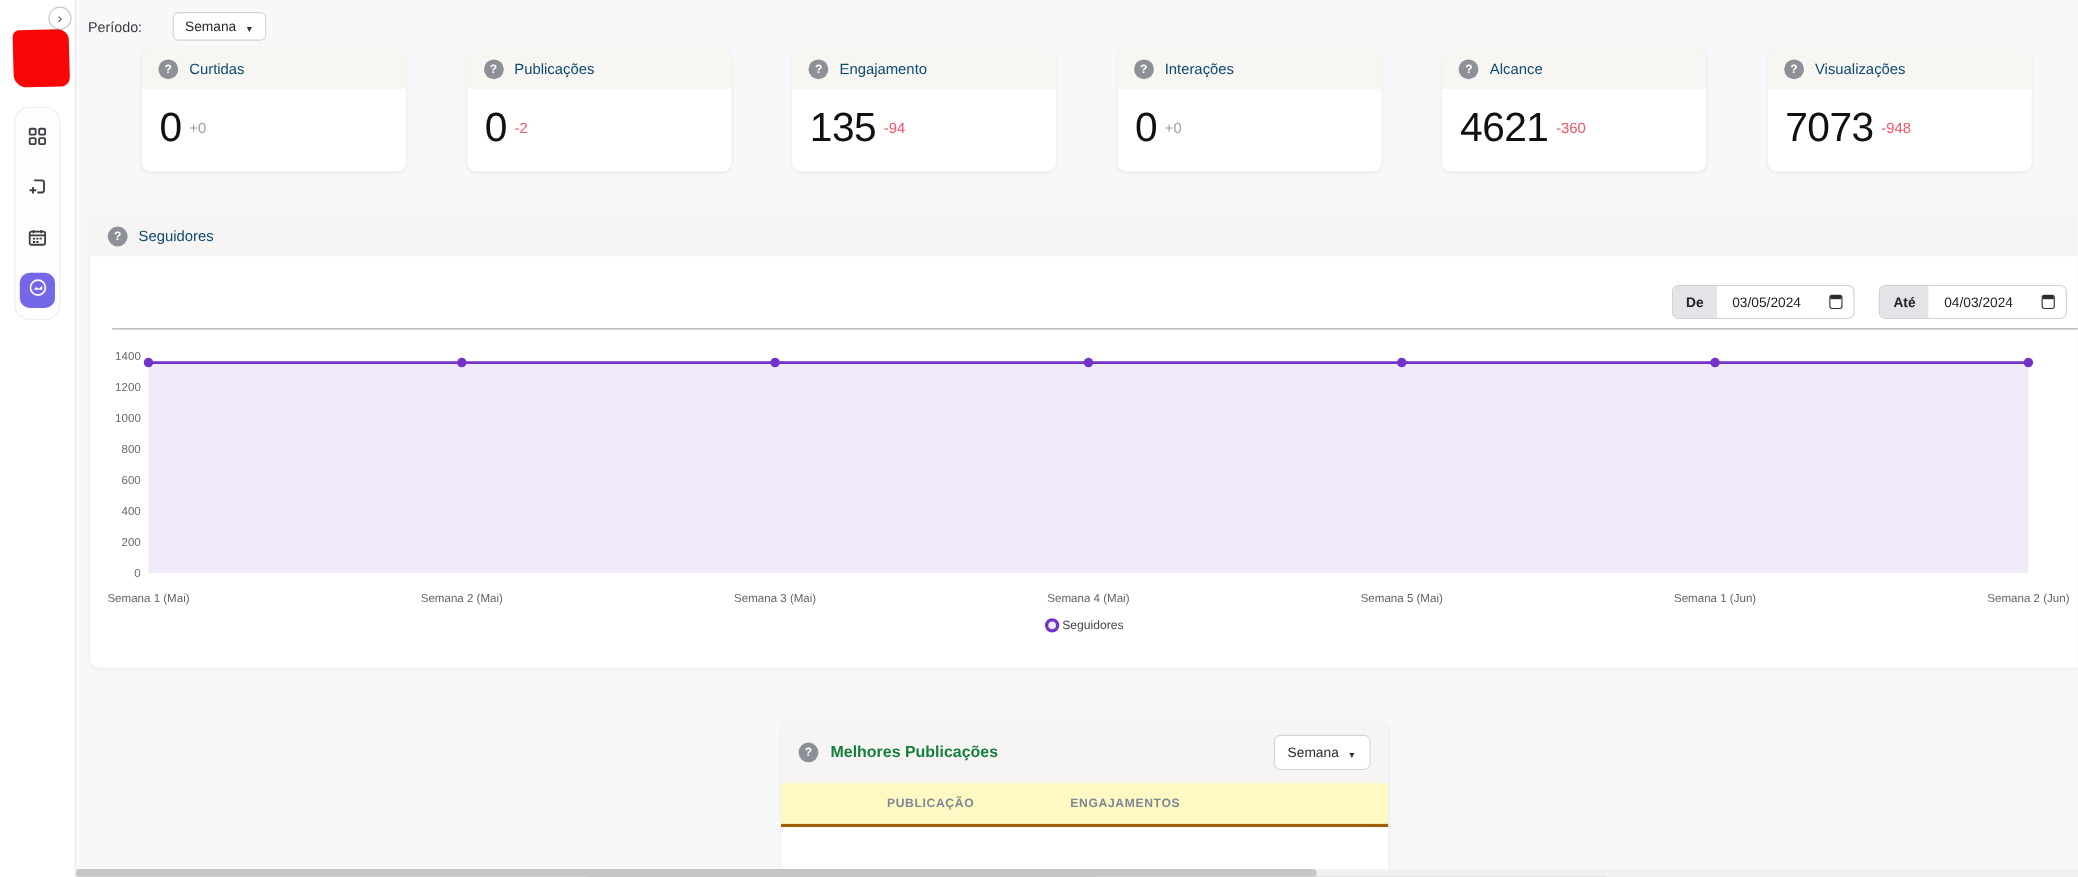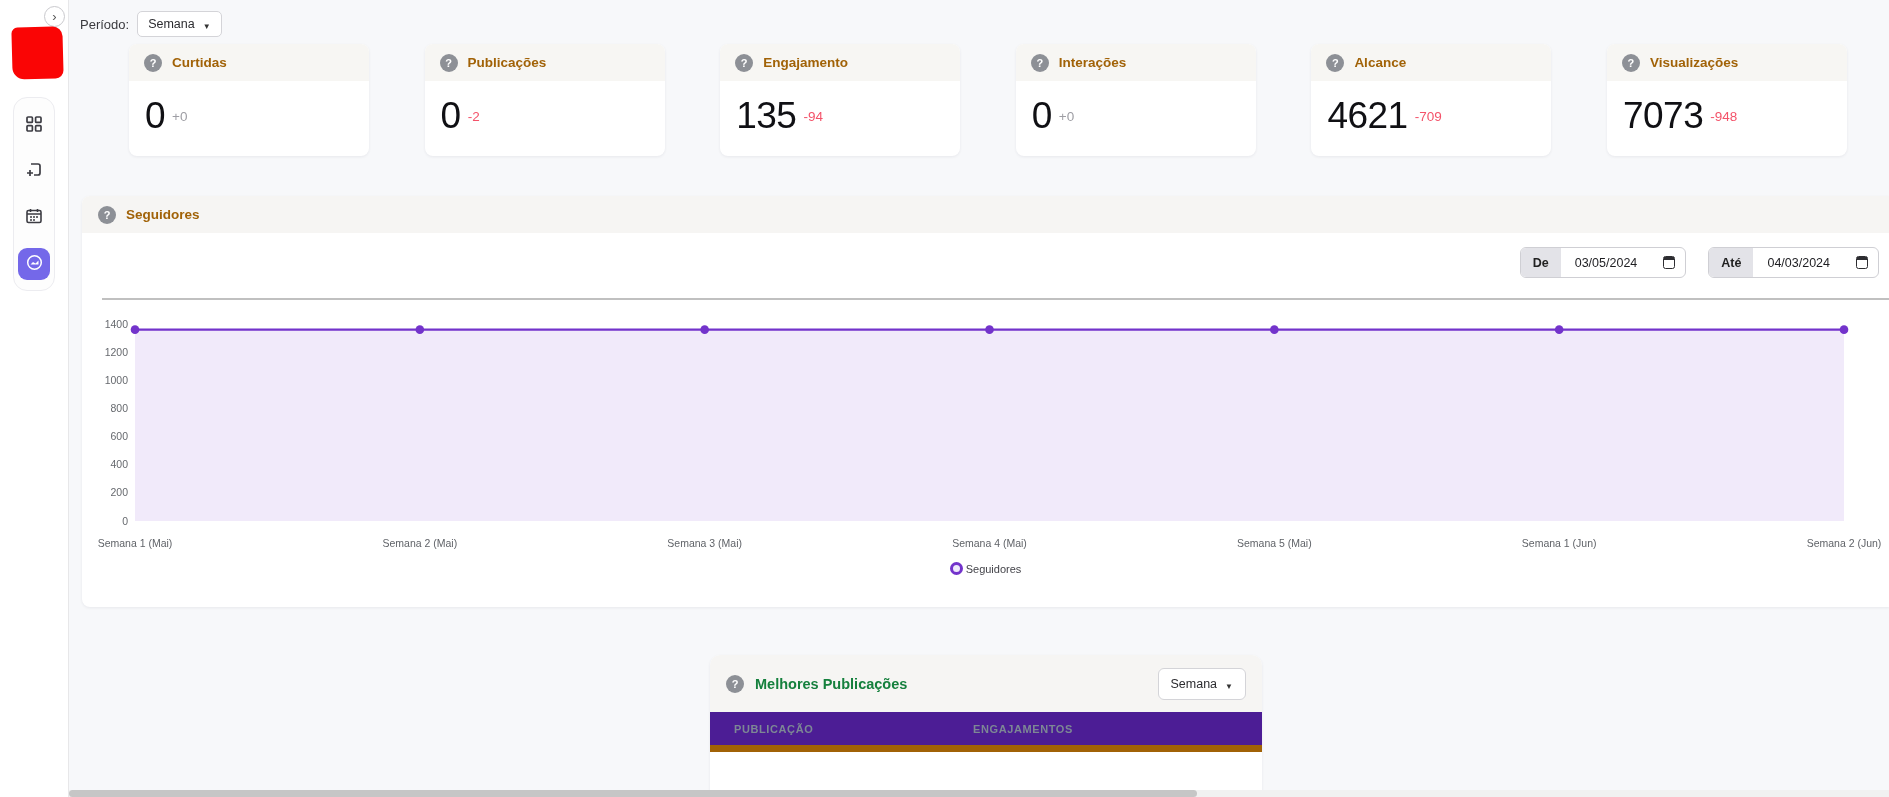--- a/index.html
+++ b/index.html
@@ -20,50 +20,50 @@
               display:flex; flex-direction:column; align-items:center; gap:14px; }
   .nav-item { width:32px; height:32px; display:flex; align-items:center; justify-content:center;
               border-radius:9px; cursor:pointer; }
   .nav-item svg { stroke:#3c3c43; }
   .nav-item.active { background:#7468e9; }
   .nav-item.active svg { stroke:#fff; }
 
   
   .main { margin-left:69px; position:relative; height:797px; }
 
-  .period-bar { display:flex; align-items:center; gap:8px; padding:10px 0 0 11px; height:38px; }
+  .period-bar { display:flex; align-items:center; gap:28px; padding:10px 0 0 11px; height:38px; }
   .period-label { font-size:13px; color:#3a3a3e; }
   .select-btn { background:#fff; border:1px solid #d4d4d8; border-radius:5px;
                 display:inline-flex; align-items:flex-end; gap:8px; cursor:pointer;
                 font-size:12.5px; color:#2c2c30; padding:5px 10px; }
   .caret { font-size:8px; color:#333; line-height:1; }
 
   
   .stat-row { display:flex; justify-content:space-between; padding:6px 42px 0 60px; }
   .stat-card { width:240px; height:112px; border-radius:8px; background:#fff;
                box-shadow:0 1px 3px rgba(30,30,60,.07); }
   .card-head { height:37px; background:#f7f6f3; border-radius:8px 8px 0 0;
                display:flex; align-items:center; gap:10px; padding:0 15px; }
   .help-icon { width:18px; height:18px; border-radius:50%; background:#8d9096; color:#fff;
                font-size:11px; font-weight:bold; display:flex; align-items:center;
                justify-content:center; flex:none; cursor:pointer; }
-  .card-title { font-size:13.5px; font-weight:bold; color:#a16207; }
+  .card-title { font-size:13.5px; font-weight:normal; color:#0c4a6e; }
   .card-body { display:flex; align-items:center; gap:7px; padding:14px 16px 0; }
   .stat-value { font-size:37px; font-weight:500; color:#101014; letter-spacing:-.5px; }
   .delta { font-size:13.5px; }
   .delta.neu { color:#9e9ea4; }
   .delta.neg { color:#f4536a; }
 
   
   .followers-card { position:absolute; left:13px; right:0; top:196px; height:411px;
                     background:#fff; border-radius:8px 0 0 8px;
                     box-shadow:0 1px 3px rgba(30,30,60,.07); }
   .followers-head { height:37px; background:#f6f5f3; border-radius:8px 0 0 0;
                     display:flex; align-items:center; gap:10px; padding:0 16px; }
-  .date-row { position:absolute; top:51px; right:10px; display:flex; gap:22px; }
+  .date-row { position:absolute; top:63px; right:10px; display:flex; gap:22px; }
   .date-control { display:flex; height:31px; border:1px solid #cfcfd4; border-radius:6px;
                   overflow:hidden; background:#fff; }
   .date-label { background:#e3e3e8; color:#222; font-size:12.5px; font-weight:bold;
                 display:flex; align-items:center; padding:0 12px; }
   .date-value { display:flex; align-items:center; gap:26px; padding:0 10px 0 14px;
                 font-size:12.5px; color:#1e1e22; cursor:pointer; }
   .cal-glyph { width:12px; height:13px; border:1.6px solid #2d2d31; border-radius:2.5px;
                position:relative; display:inline-block; }
   .cal-glyph::before { content:""; position:absolute; left:0; right:0; top:0; height:3px;
                        background:#2d2d31; }
@@ -74,22 +74,22 @@
                    background:#efeafc; cursor:pointer; }
   .legend-label { font-size:11px; color:#44444a; }
 
   
   .best-posts { position:absolute; left:641px; top:655px; width:552px; height:300px;
                 background:#fff; border-radius:10px; box-shadow:0 1px 3px rgba(30,30,60,.07); }
   .best-head { height:57px; background:#f6f5f3; border-radius:10px 10px 0 0;
                display:flex; align-items:center; gap:11px; padding:0 16px; }
   .best-title { font-size:14.5px; font-weight:bold; color:#15803d; flex:1; }
   .best-head .select-btn { padding:8px 12px; border-radius:6px; }
-  .table-head { height:40px; background:#4c1d95; border-bottom:7px solid #a16207;
-                display:flex; align-items:center; }
+  .table-head { height:40px; background:#fef9c3; border-bottom:3px solid #a16207;
+                display:flex; align-items:center;text-align:center; }
   .th { font-size:11px; font-weight:bold; letter-spacing:.6px; color:#7d8795;padding-left:15px; }
   .th.c1 { width:248px; padding-left:24px; }
   .table-body { height:180px; background:#fff; }
 
   
   .hscroll { position:fixed; left:69px; right:0; bottom:0; height:7px; background:#f1f1f1; }
   .hscroll .thumb { position:absolute; left:0; top:0; bottom:0; width:62%;
                     background:#c6c6c6; border-radius:4px; cursor:pointer; }
 </style>
 </head>
@@ -190,21 +190,21 @@
         <span class="delta neu">+0</span>
       </div>
     </div>
     <div class="stat-card">
       <div class="card-head">
         <span class="help-icon">?</span>
         <span class="card-title">Alcance</span>
       </div>
       <div class="card-body">
         <span class="stat-value">4621</span>
-        <span class="delta neg">-709</span>
+        <span class="delta neg">-360</span>
       </div>
     </div>
     <div class="stat-card">
       <div class="card-head">
         <span class="help-icon">?</span>
         <span class="card-title">Visualizações</span>
       </div>
       <div class="card-body">
         <span class="stat-value">7073</span>
         <span class="delta neg">-948</span>

